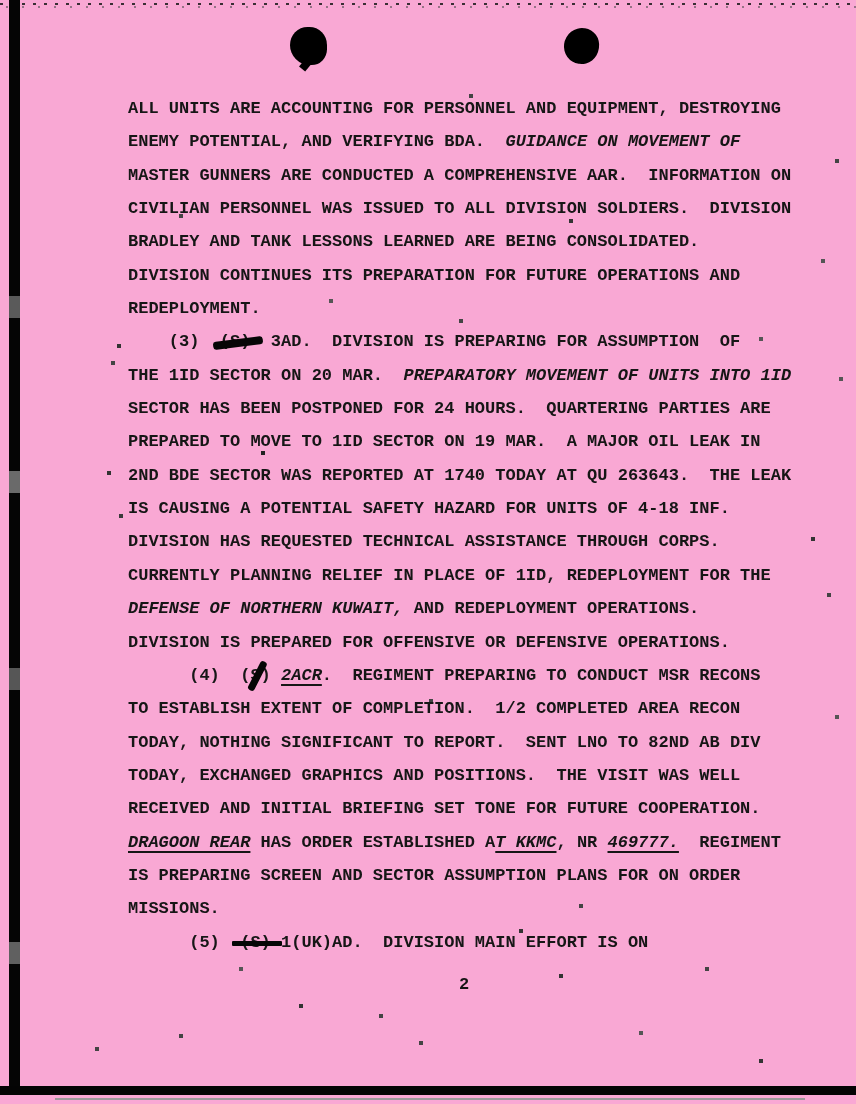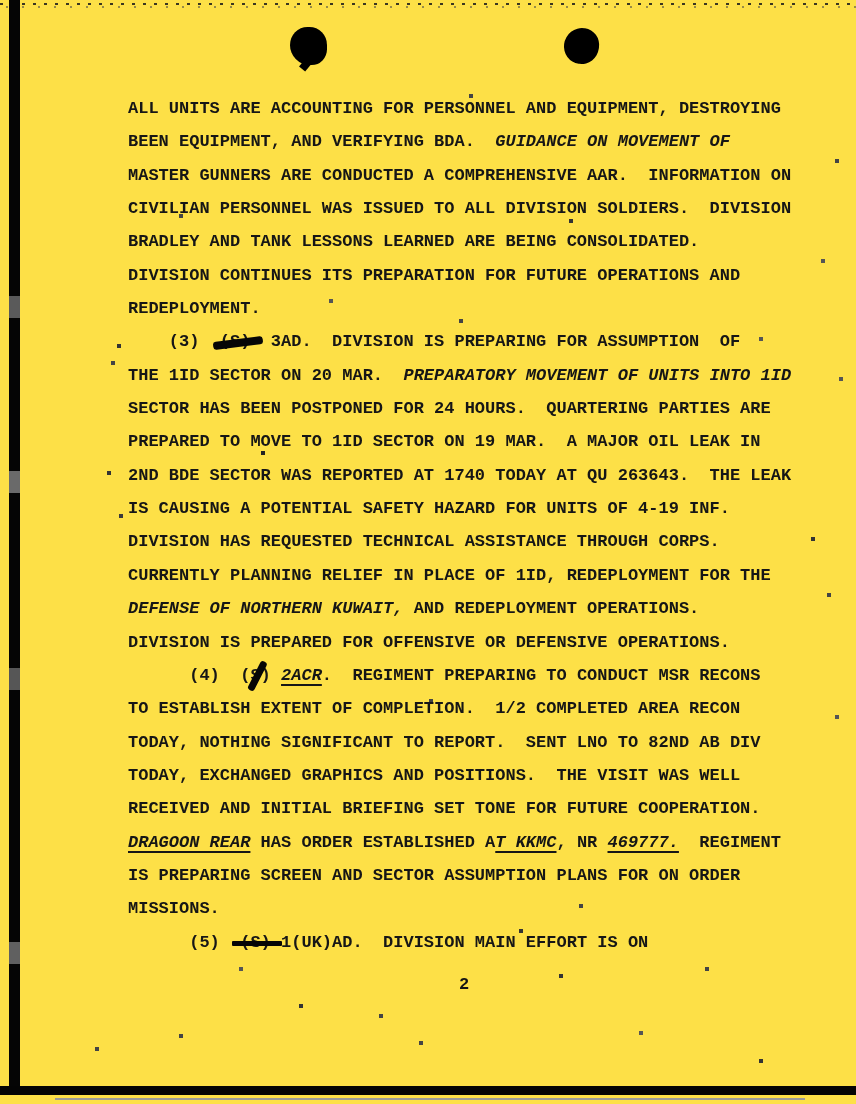--- a/index.html
+++ b/index.html
@@ -1,17 +1,17 @@
 <!DOCTYPE html>
 <html><head>
 <meta charset="utf-8">
 <style>
   html,body{margin:0;padding:0;background:#ffffff;}
   .page{
-    position:relative;width:856px;height:1104px;background:#fde047;overflow:hidden;
+    position:relative;width:856px;height:1104px;background:#f9a8d4;overflow:hidden;
     font-family:"Liberation Mono","DejaVu Sans Mono",monospace;
   }
   
   .top-noise{
     position:absolute;left:0;top:2px;width:856px;height:7px;
     background:
       repeating-linear-gradient(90deg, rgba(25,25,25,.85) 0 3px, transparent 3px 11px),
       repeating-linear-gradient(90deg, rgba(70,70,70,.55) 0 2px, transparent 2px 16px);
     background-size:auto 2px, auto 2px;
     background-position:0 1px, 6px 4px;
@@ -79,32 +79,32 @@
 <div class="page">
   <div class="top-noise"></div>
   <div class="edge-left"></div>
   <div class="edge-bottom"></div>
   <div class="edge-bottom-shadow"></div>
   <div class="punch punch-left"></div>
   <div class="punch punch-right"></div>
   <div class="speckles"></div>
   <div class="text-block" id="text-block">
       <div class="line"><span class="seg-n">ALL UNITS ARE ACCOUNTING FOR PERSONNEL AND EQUIPMENT, DESTROYING</span></div>
-      <div class="line"><span class="seg-n">BEEN EQUIPMENT, AND VERIFYING BDA.  </span><span class="seg-i">GUIDANCE ON MOVEMENT OF</span></div>
+      <div class="line"><span class="seg-n">ENEMY POTENTIAL, AND VERIFYING BDA.  </span><span class="seg-i">GUIDANCE ON MOVEMENT OF</span></div>
       <div class="line"><span class="seg-n">MASTER GUNNERS ARE CONDUCTED A COMPREHENSIVE AAR.  INFORMATION ON</span></div>
       <div class="line"><span class="seg-n">CIVILIAN PERSONNEL WAS ISSUED TO ALL DIVISION SOLDIERS.  DIVISION</span></div>
       <div class="line"><span class="seg-n">BRADLEY AND TANK LESSONS LEARNED ARE BEING CONSOLIDATED.</span></div>
       <div class="line"><span class="seg-n">DIVISION CONTINUES ITS PREPARATION FOR FUTURE OPERATIONS AND</span></div>
       <div class="line"><span class="seg-n">REDEPLOYMENT.</span></div>
       <div class="line"><span class="seg-n">    (3)  </span><span class="seg-redact">(S)</span><span class="seg-n">  3AD.  DIVISION IS PREPARING FOR ASSUMPTION  OF</span></div>
       <div class="line"><span class="seg-n">THE 1ID SECTOR ON 20 MAR.  </span><span class="seg-i">PREPARATORY MOVEMENT OF UNITS INTO 1ID</span></div>
       <div class="line"><span class="seg-n">SECTOR HAS BEEN POSTPONED FOR 24 HOURS.  QUARTERING PARTIES ARE</span></div>
       <div class="line"><span class="seg-n">PREPARED TO MOVE TO 1ID SECTOR ON 19 MAR.  A MAJOR OIL LEAK IN</span></div>
       <div class="line"><span class="seg-n">2ND BDE SECTOR WAS REPORTED AT 1740 TODAY AT QU 263643.  THE LEAK</span></div>
-      <div class="line"><span class="seg-n">IS CAUSING A POTENTIAL SAFETY HAZARD FOR UNITS OF 4-19 INF.</span></div>
+      <div class="line"><span class="seg-n">IS CAUSING A POTENTIAL SAFETY HAZARD FOR UNITS OF 4-18 INF.</span></div>
       <div class="line"><span class="seg-n">DIVISION HAS REQUESTED TECHNICAL ASSISTANCE THROUGH CORPS.</span></div>
       <div class="line"><span class="seg-n">CURRENTLY PLANNING RELIEF IN PLACE OF 1ID, REDEPLOYMENT FOR THE</span></div>
       <div class="line"><span class="seg-i">DEFENSE OF NORTHERN KUWAIT,</span><span class="seg-n"> AND REDEPLOYMENT OPERATIONS.</span></div>
       <div class="line"><span class="seg-n">DIVISION IS PREPARED FOR OFFENSIVE OR DEFENSIVE OPERATIONS.</span></div>
       <div class="line"><span class="seg-n">      (4)  </span><span class="seg-slash">(S)</span><span class="seg-n"> </span><span class="seg-u">2ACR</span><span class="seg-n">.  REGIMENT PREPARING TO CONDUCT MSR RECONS</span></div>
       <div class="line"><span class="seg-n">TO ESTABLISH EXTENT OF COMPLETION.  1/2 COMPLETED AREA RECON</span></div>
       <div class="line"><span class="seg-n">TODAY, NOTHING SIGNIFICANT TO REPORT.  SENT LNO TO 82ND AB DIV</span></div>
       <div class="line"><span class="seg-n">TODAY, EXCHANGED GRAPHICS AND POSITIONS.  THE VISIT WAS WELL</span></div>
       <div class="line"><span class="seg-n">RECEIVED AND INITIAL BRIEFING SET TONE FOR FUTURE COOPERATION.</span></div>
       <div class="line"><span class="seg-u">DRAGOON REAR</span><span class="seg-n"> HAS ORDER ESTABLISHED A</span><span class="seg-u">T KKMC</span><span class="seg-n">, NR </span><span class="seg-u">469777.</span><span class="seg-n">  REGIMENT</span></div>

